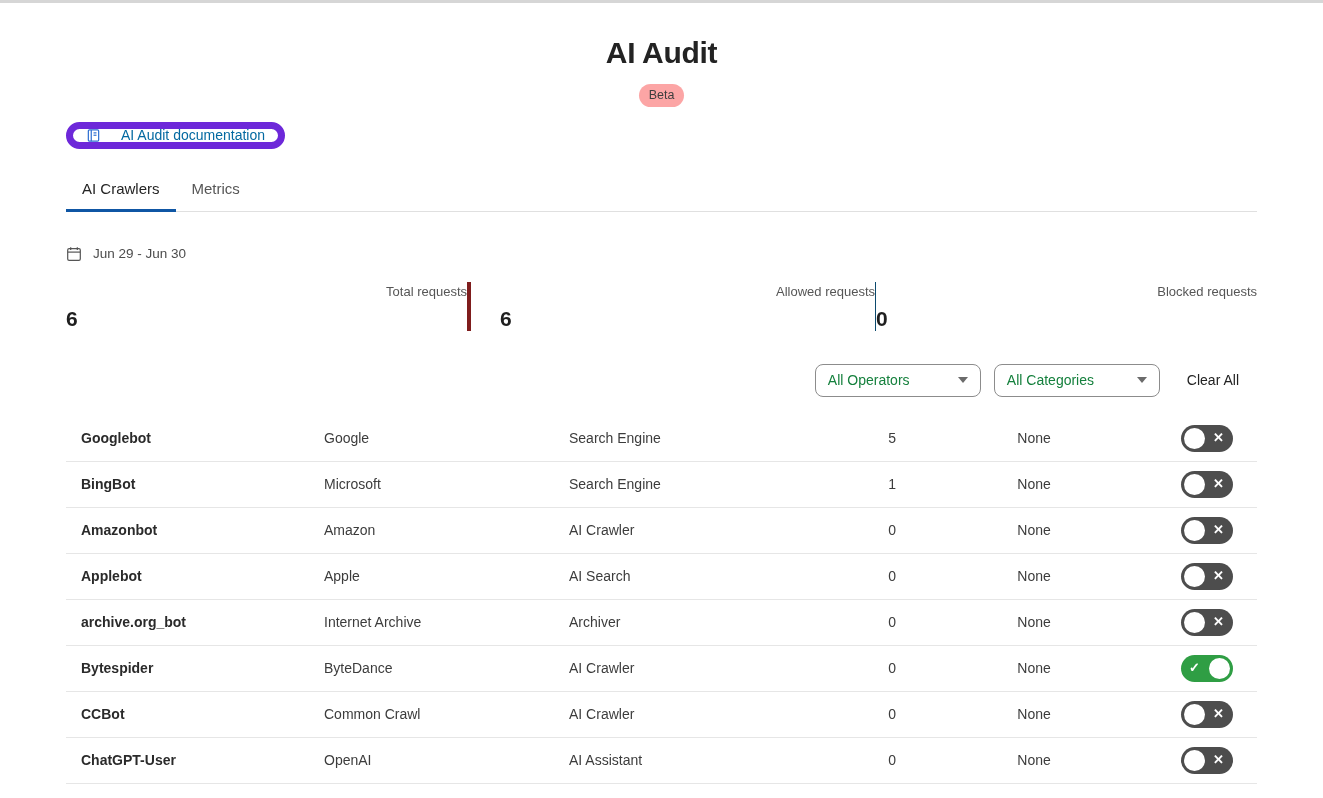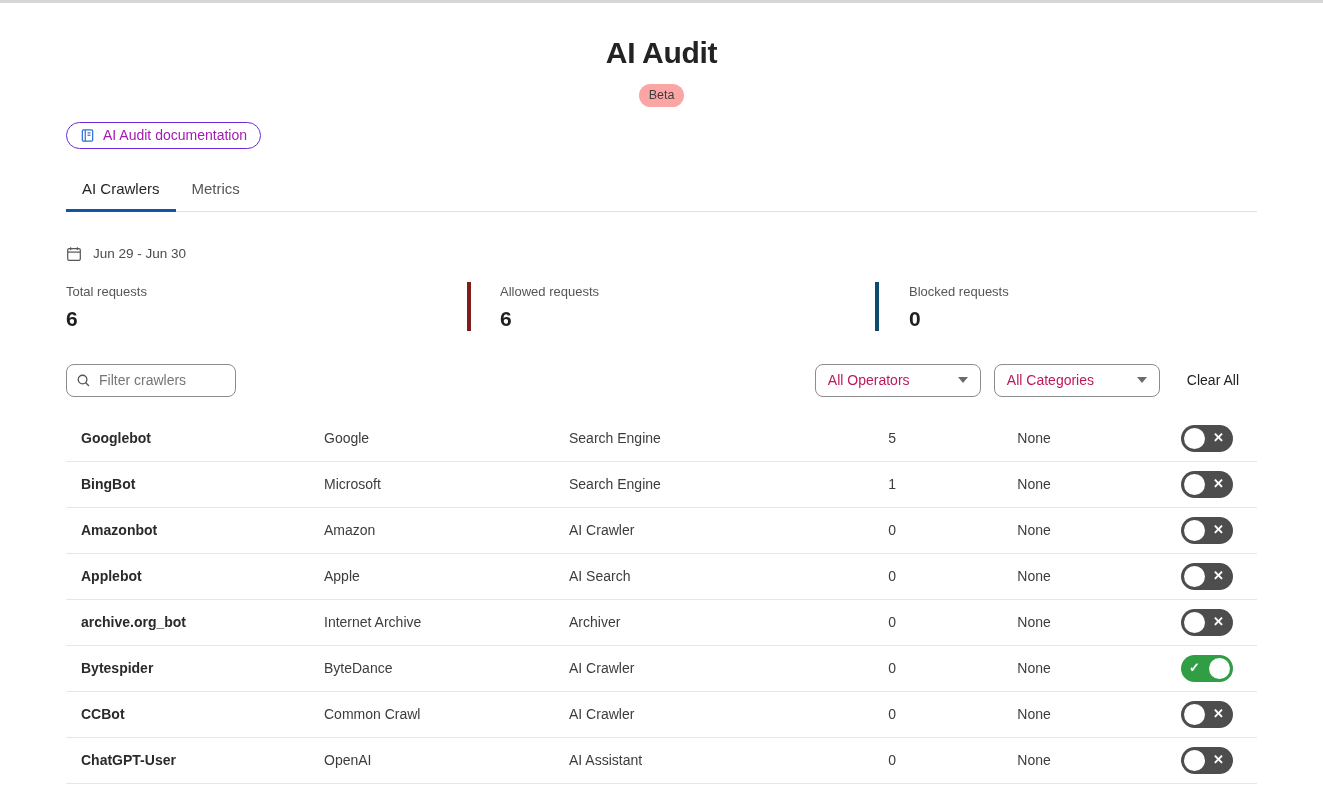--- a/index.html
+++ b/index.html
@@ -12,59 +12,59 @@
     border-top: 3px solid #d6d6d6;
   }
   .container { padding: 0 66px; }
 
   
   .title-row { display: flex; align-items: center; gap: 14px; margin-top: 33px; flex-direction: column; }
   .page-title { font-size: 30px; font-weight: 700; color: #232323; margin: 0; letter-spacing: -0.3px; }
   .beta-badge { background: #fca5a5; color: #3d3d3d; font-size: 12.5px; line-height: 1; padding: 5px 10px; border-radius: 12px; }
   .subtitle { margin-top: 13px; font-size: 15px; color: #555; }
   .doc-btn {
-    margin-top: 15px; display: inline-flex; align-items: center; gap: 8px;
-    border: 1px solid #6d28d9; color: #a21caf; border-radius: 14px;
+    margin-top: 15px; display: inline-flex; align-items: center; gap: 20px;
+    border: 7px solid #6d28d9; color: #0369a1; border-radius: 14px;
     padding: 0 13px; height: 27px; font-size: 14px; background: #fff; cursor: pointer;
     font-family: "Liberation Sans", sans-serif;
   }
 
   
   .tabs { margin-top: 31px; border-bottom: 1px solid #e0e0e0; display: flex; }
   .tab { padding: 0 16px 14px 16px; font-size: 15px; color: #565656; position: relative; cursor: pointer; }
   .tab.active { color: #242424; font-weight: 500; }
   .tab.active::after { content: ""; position: absolute; left: 0; right: 0; bottom: -1px; height: 3px; background: #0f56a4; }
 
   
   .date-row { margin-top: 34px; display: flex; align-items: center; gap: 11px; font-size: 13.5px; color: #4c4c4c; }
 
   
   .stats { margin-top: 20px; display: flex; }
   .stat { padding-top: 2px; }
   .stat-1 { width: 401px; }
   .stat-2 { width: 408px; border-left: 4px solid #7f1d1d; padding-left: 29px; }
-  .stat-3 { flex: 1; border-left: 4px solid #0c4a6e; padding-left: 30px; }
-  .stat-label { font-size: 13px; color: #565656; }
+  .stat-3 { flex: 1; border-left: 1px solid #0c4a6e; padding-left: 0; }
+  .stat-label { font-size: 13px; color: #565656; text-align: right; }
   .stat-value { font-size: 21px; font-weight: 700; color: #1f1f1f; margin-top: 8px; }
 
   
   .filter-row { margin-top: 33px; display: flex; align-items: center; }
   .search-box { position: relative; width: 170px; }
   .search-box input {
     width: 170px; height: 33px; border: 1px solid #8c8c8c; border-radius: 8px;
     padding: 0 10px 0 32px; font-size: 14px; color: #333;
     font-family: "Liberation Sans", sans-serif; outline: none;
   }
   .search-box input::placeholder { color: #757575; }
   .search-icon { position: absolute; left: 10px; top: 9px; }
   .flex-spacer { flex: 1; }
   .dropdown {
     width: 166px; height: 33px; border: 1px solid #8c8c8c; border-radius: 8px;
     display: flex; align-items: center; justify-content: space-between;
-    padding: 0 12px; font-size: 14px; color: #be185d; background: #fff; cursor: pointer;
+    padding: 0 12px; font-size: 14px; color: #15803d; background: #fff; cursor: pointer;
   }
   .dropdown + .dropdown { margin-left: 13px; }
   .caret { width: 0; height: 0; border-left: 5px solid transparent; border-right: 5px solid transparent; border-top: 6px solid #6b6b6b; }
   .clear-all {
     margin-left: 27px; margin-right: 18px; background: none; border: none; padding: 0;
     font-size: 14px; font-weight: 500; color: #222; cursor: pointer;
     font-family: "Liberation Sans", sans-serif;
   }
 
   
@@ -143,29 +143,20 @@
         <div class="stat-label">Allowed requests</div>
         <div class="stat-value">6</div>
       </div>
       <div class="stat stat-3">
         <div class="stat-label">Blocked requests</div>
         <div class="stat-value">0</div>
       </div>
     </div>
 
   <div class="filter-row">
-    <div class="search-box">
-      <span class="search-icon" style="display:inline-flex">
-        <svg width="15" height="15" viewBox="0 0 16 16" fill="none" stroke="#555" stroke-width="1.4">
-          <circle cx="7" cy="7" r="4.6"></circle>
-          <line x1="10.4" y1="10.4" x2="13.8" y2="13.8"></line>
-        </svg>
-      </span>
-      <input type="text" placeholder="Filter crawlers" style="">
-    </div>
     <div class="flex-spacer"></div>
     <div class="dropdown">
       <span>All Operators</span>
       <span class="caret"></span>
     </div>
     <div class="dropdown">
       <span>All Categories</span>
       <span class="caret"></span>
     </div>
     <button class="clear-all">Clear All</button>

